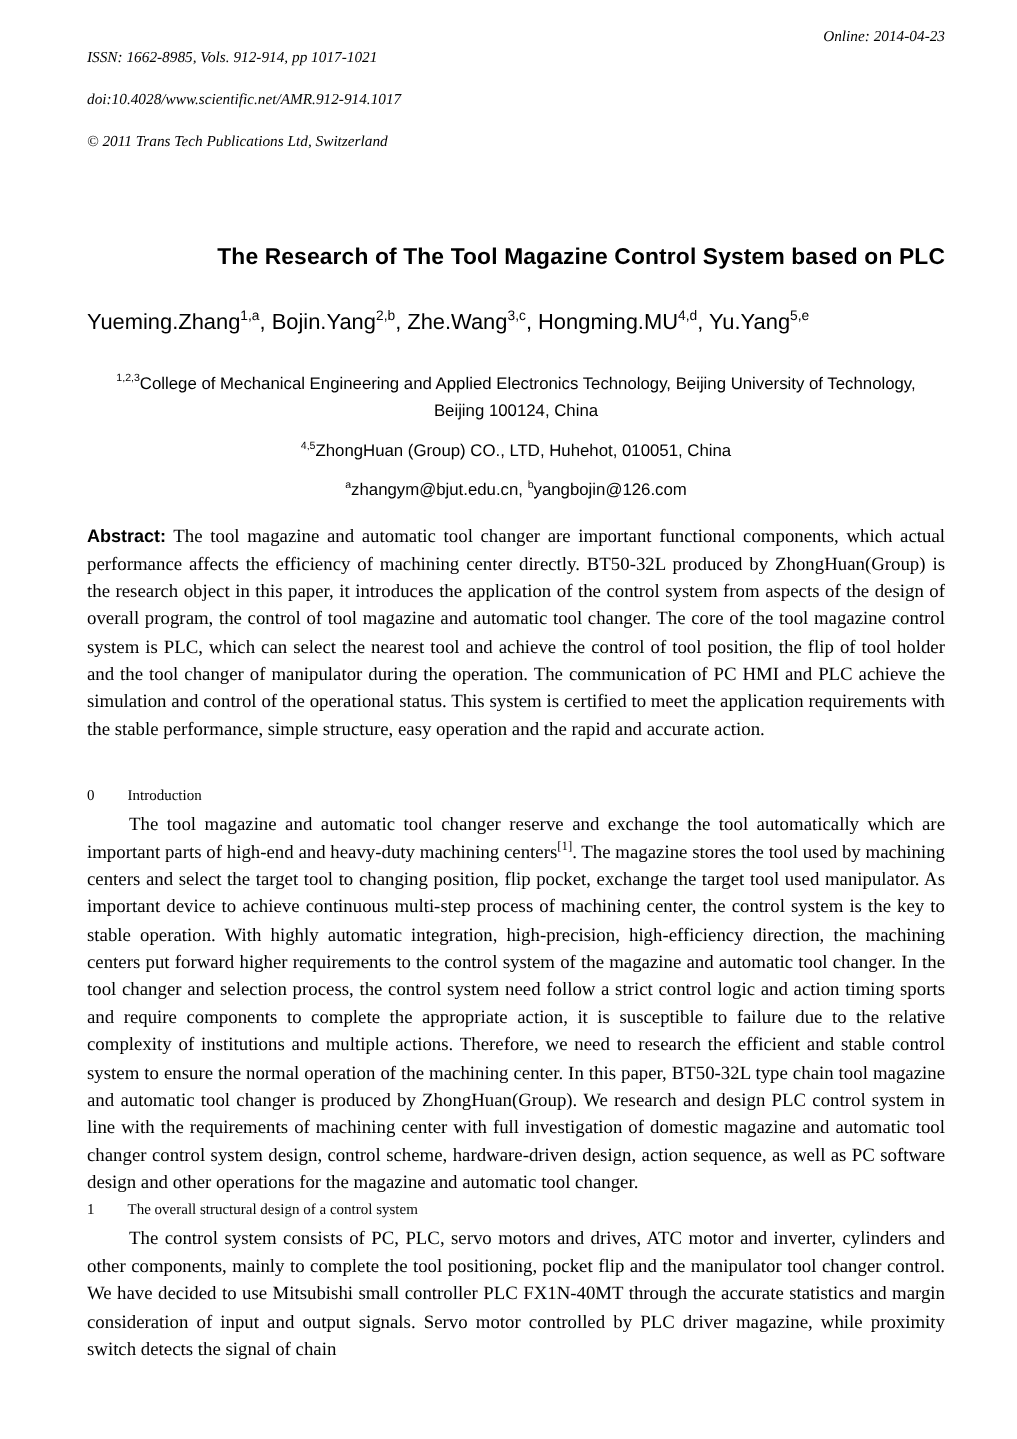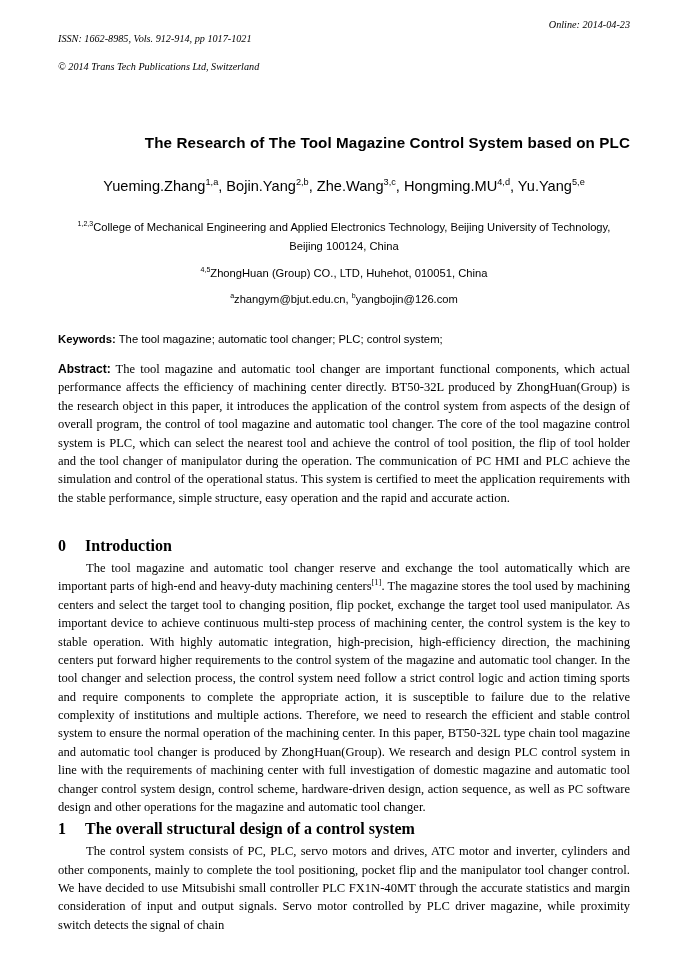--- a/index.html
+++ b/index.html
@@ -42,21 +42,21 @@
     text-align: right;
     font-family: "Liberation Sans", "DejaVu Sans", sans-serif;
     font-weight: bold;
     font-size: 15.2px;
     letter-spacing: 0.1px;
   }
 
   
   .authors {
     margin-top: 27px;
-    text-align: center;
+    text-align: left;
     font-family: "Liberation Sans", "DejaVu Sans", sans-serif;
     font-size: 14.6px;
   }
   .authors sup, .affil sup, .emails sup {
     font-size: 0.63em;
     vertical-align: super;
     line-height: 0;
   }
 
   
@@ -94,22 +94,22 @@
   .abstract .lbl {
     font-family: "Liberation Sans", "DejaVu Sans", sans-serif;
     font-weight: bold;
     font-size: 12px;
     margin-top: 28px;
   }
 
   
   .section-head {
     margin-top: 30px;
-    font-weight: bold;
-    font-size: 16px;
+    font-weight: normal;
+    font-size: 10px;
   }
   .section-head .num { display: inline-block; min-width: 27px; }
   .section-head.tight { margin-top: 4px; }
 
   .para {
     margin-top: 4px;
     text-align: justify;
     text-indent: 28px;
     font-size: 12.55px;
     line-height: 1.465;
@@ -117,40 +117,37 @@
   .para sup { font-size: 0.68em; vertical-align: super; line-height: 0; }
 </style>
 </head>
 <body>
 
 <div class="page">
 
   <div class="masthead">
     <div class="masthead-left">
       <div>ISSN: 1662-8985, Vols. 912-914, pp 1017-1021</div>
-      <div>© 2014 Trans Tech Publications Ltd, Switzerland</div>
+      <div>doi:10.4028/www.scientific.net/AMR.912-914.1017</div>
+      <div>© 2011 Trans Tech Publications Ltd, Switzerland</div>
     </div>
     <div class="masthead-right">Online: 2014-04-23</div>
   </div>
 
   <h1 class="title">The Research of The Tool Magazine Control System based on PLC</h1>
 
   <div class="authors"><span>Yueming.Zhang<sup>1,a</sup></span>, <span>Bojin.Yang<sup>2,b</sup></span>, <span>Zhe.Wang<sup>3,c</sup></span>, <span>Hongming.MU<sup>4,d</sup></span>, <span>Yu.Yang<sup>5,e</sup></span></div>
 
   <div class="affil-block">
       <div class="affil"><sup>1,2,3</sup>College of Mechanical Engineering and Applied Electronics Technology, Beijing University of Technology, Beijing 100124, China</div>
       <div class="affil"><sup>4,5</sup>ZhongHuan (Group) CO., LTD, Huhehot, 010051, China</div>
     </div>
 
   <div class="emails"><sup>a</sup><span>zhangym@bjut.edu.cn,</span> <sup>b</sup><span>yangbojin@126.com</span></div>
 
-  <div class="keywords">
-    <span class="lbl-sans">Keywords:</span>
-    <span>The tool magazine; automatic tool changer; PLC; control system;</span>
-  </div>
 
   <div class="abstract">
     <span class="lbl">Abstract:</span>
     <span>The tool magazine and automatic tool changer are important functional components, which actual performance affects the efficiency of machining center directly. BT50-32L produced by ZhongHuan(Group) is the research object in this paper, it introduces the application of the control system from aspects of the design of overall program, the control of tool magazine and automatic tool changer. The core of the tool magazine control system is PLC, which can select the nearest tool and achieve the control of tool position, the flip of tool holder and the tool changer of manipulator during the operation. The communication of PC HMI and PLC achieve the simulation and control of the operational status. This system is certified to meet the application requirements with the stable performance, simple structure, easy operation and the rapid and accurate action.</span>
   </div>
 
   <div class="section-head">
     <span class="num">0</span><span>Introduction</span>
   </div>
   <div class="para">

